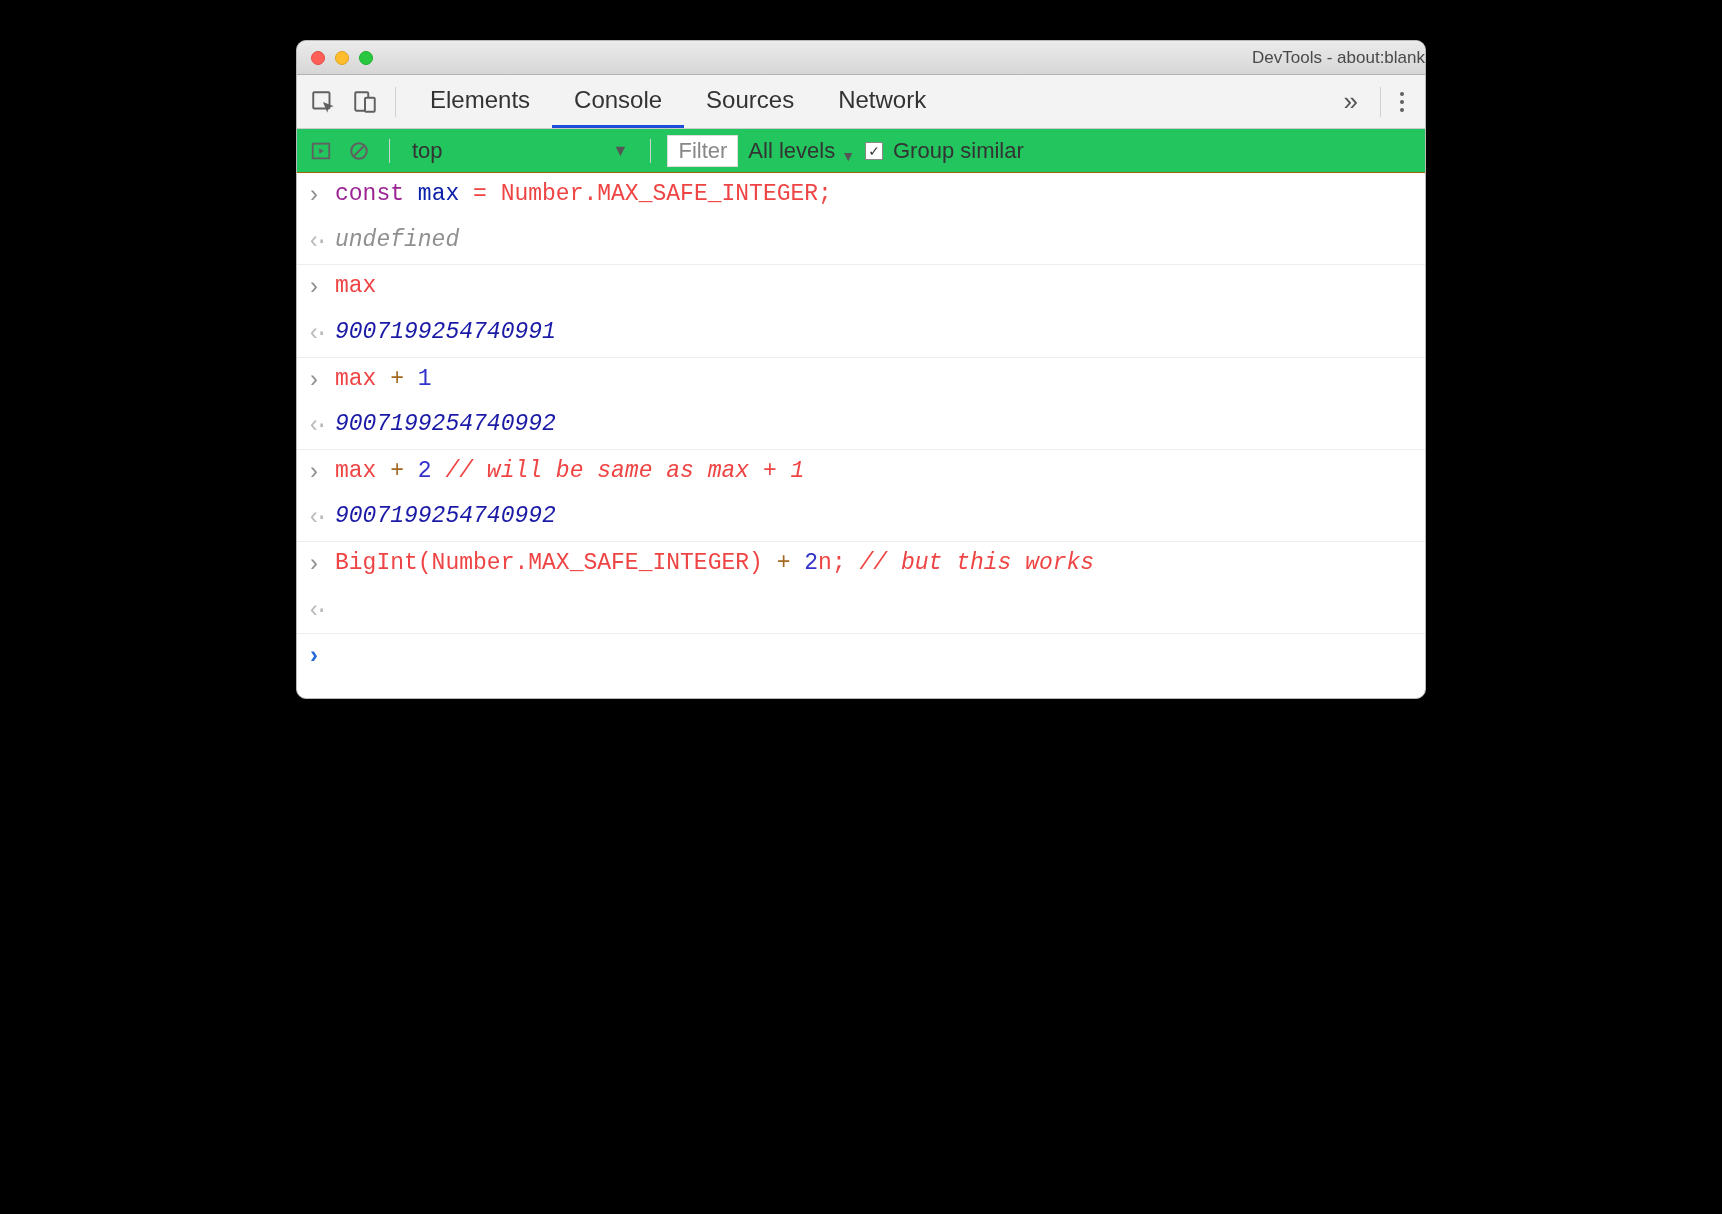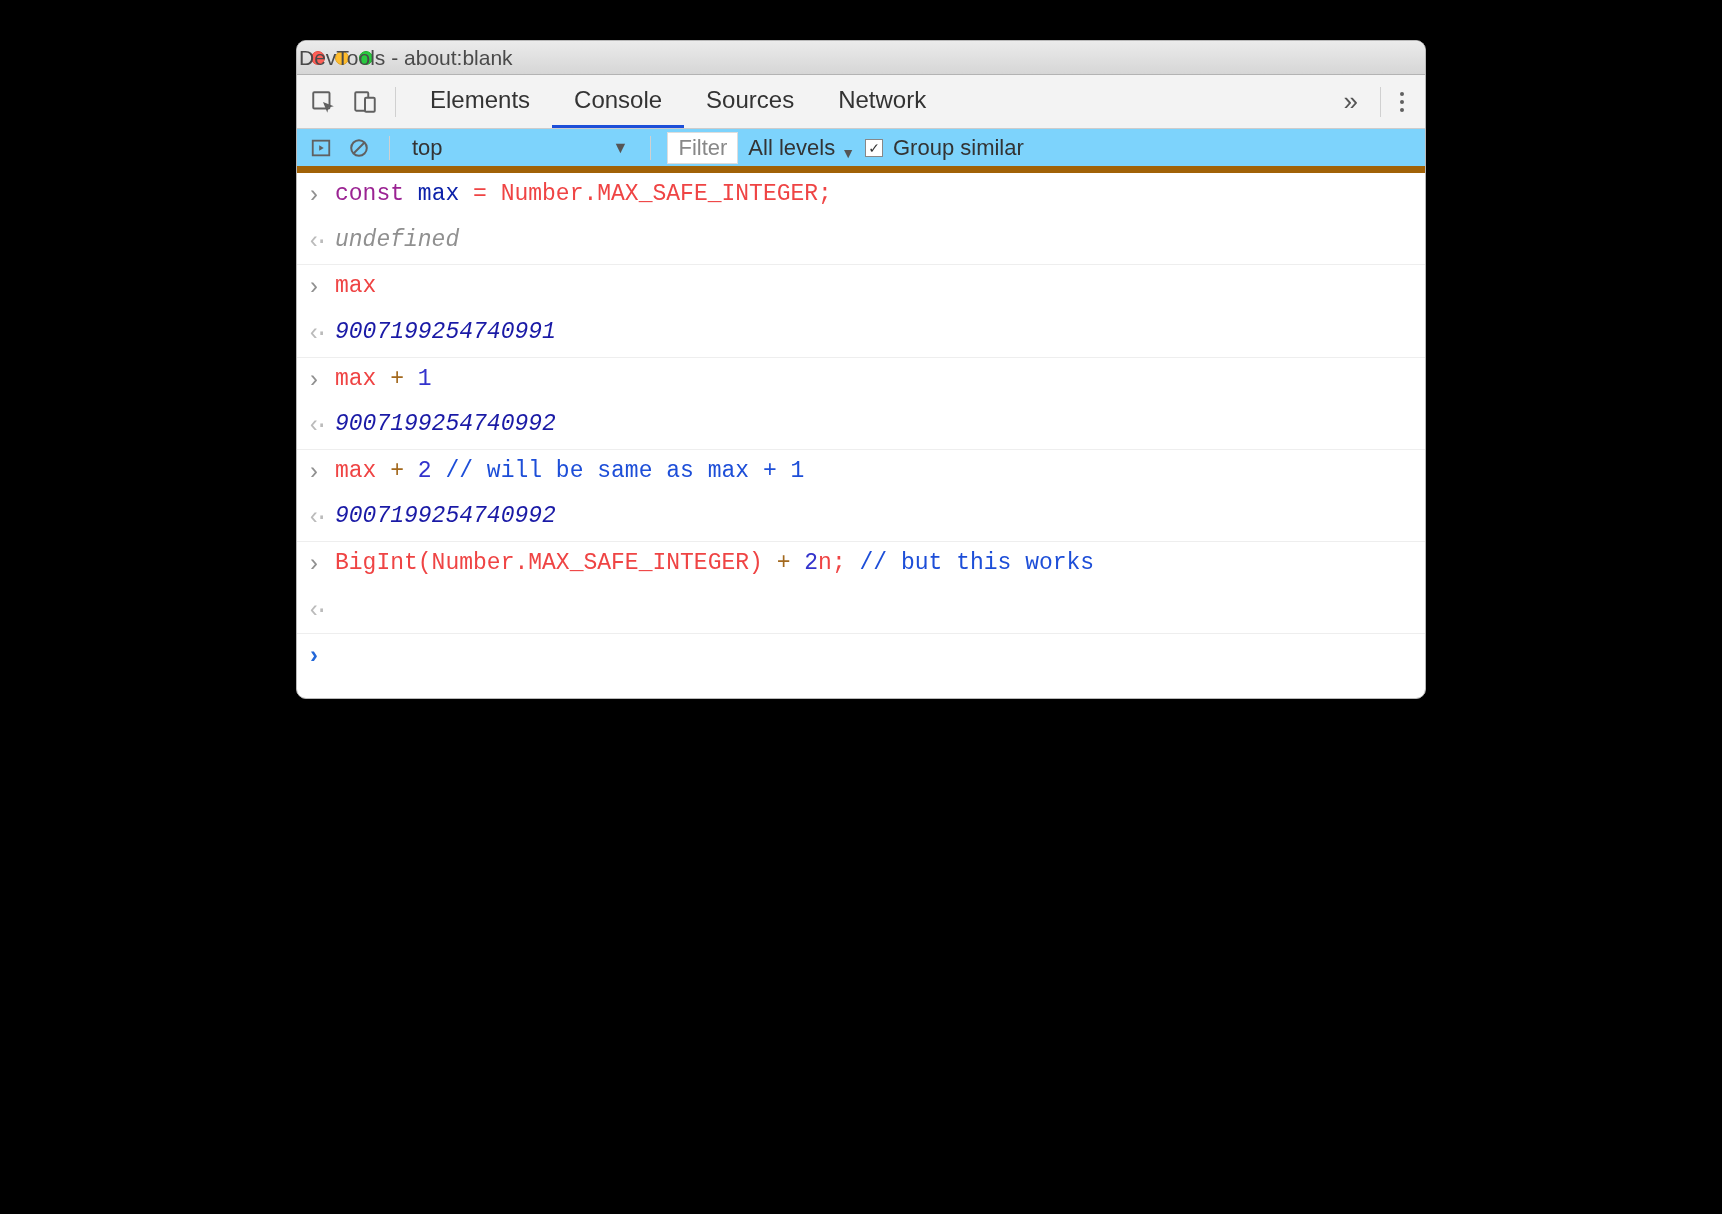--- a/index.html
+++ b/index.html
@@ -36,22 +36,22 @@
   }
   .traffic span {
     width: 14px; height: 14px; border-radius: 50%;
     display: inline-block;
   }
   .t-close    { background:#ff5f57; border:1px solid #e24b41; }
   .t-min      { background:#ffbd2e; border:1px solid #e1a11e; }
   .t-zoom     { background:#28c940; border:1px solid #1dad2b; }
   .title {
     position: absolute; left: 2px; right: 0;
-    text-align: left;
-    font-size: 21px;
+    text-align: right;
+    font-size: 17px;
     color: #4a4a4a;
     pointer-events: none;
   }
 
   
   .tabstrip {
     height: 54px;
     background: #f3f3f3;
     border-bottom: 1px solid #ccc;
     display: flex;
@@ -85,22 +85,22 @@
     font-weight: 400;
   }
   .spacer { flex: 1; }
   .chevrons { font-size: 26px; color: #555; padding: 0 16px; letter-spacing: -6px;}
   .kebab { width: 24px; display:flex; flex-direction:column; align-items:center; gap:4px; padding: 0 14px 0 8px;}
   .kebab span { width:4px; height:4px; background:#606060; border-radius:50%; }
 
   
   .console-toolbar {
     height: 44px;
-    background: #7dd3fc;
-    border-bottom: 7px solid #a16207;
+    background: #22c55e;
+    border-bottom: 1px solid #a16207;
     display: flex;
     align-items: center;
     padding: 0 10px;
     gap: 10px;
     font-size: 22px;
     color: #333;
   }
   .ctx-select {
     display: flex; align-items: center; gap: 170px;
     padding: 2px 6px;
@@ -145,21 +145,21 @@
   .gutter.output { color:#bbb; }
   .content { flex: 1; white-space: pre-wrap; word-break: break-word; }
 
   .tok-keyword  { color:#9b2393; }
   .tok-var      { color:#0d22aa; }
   .tok-default  { color:#ef4444; }
   .tok-undef    { color:#909090;font-style:italic; }
   .tok-number   { color:#1a1aa6;font-style:italic; }
   .tok-numlit   { color:#3333cc; }
   .tok-op       { color:#a3691e; }
-  .tok-comment  { color:#1d4ed8; }
+  .tok-comment  { color:#ef4444; font-style: italic; }
   .tok-bigint   { color:#2a8720; }
 
   .prompt-row .gutter { color:#2367d8; font-weight:bold; }
 
   
   svg { display:block; }
 </style>
 </head>
 <body>
 

